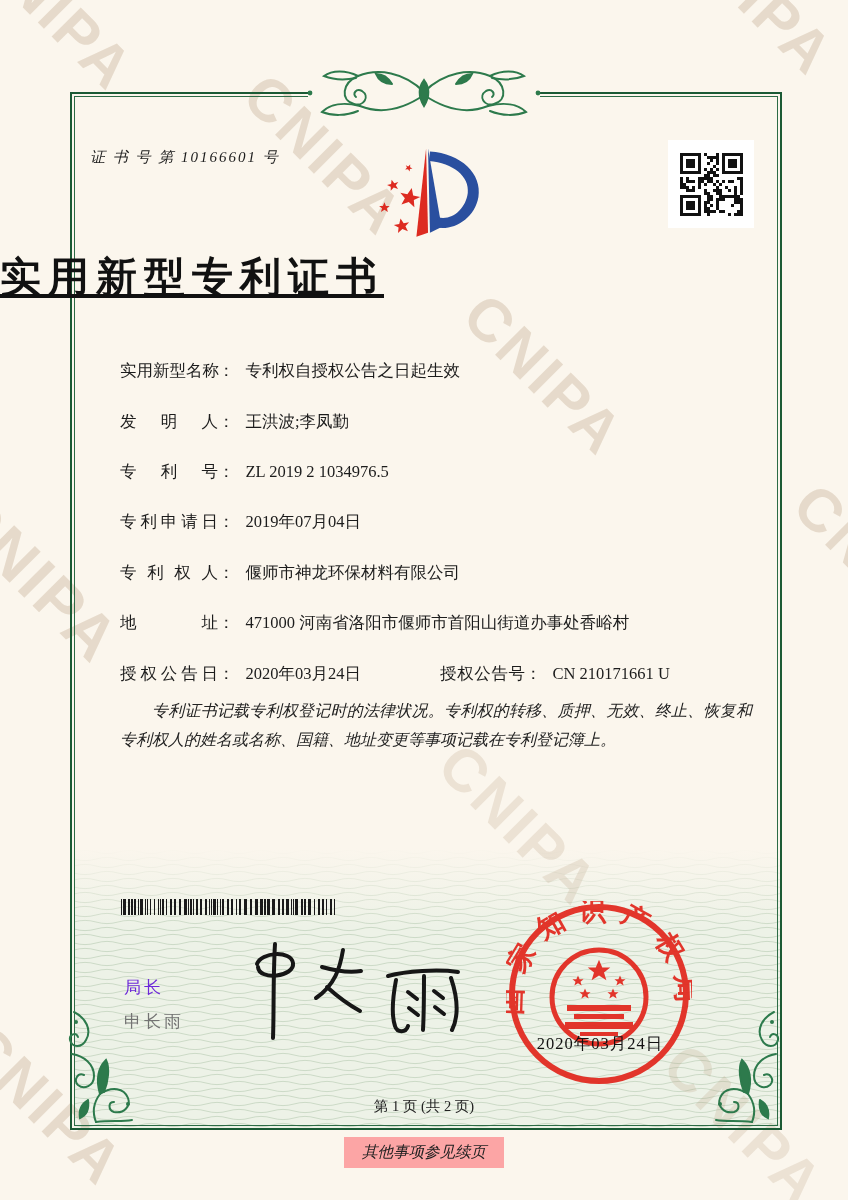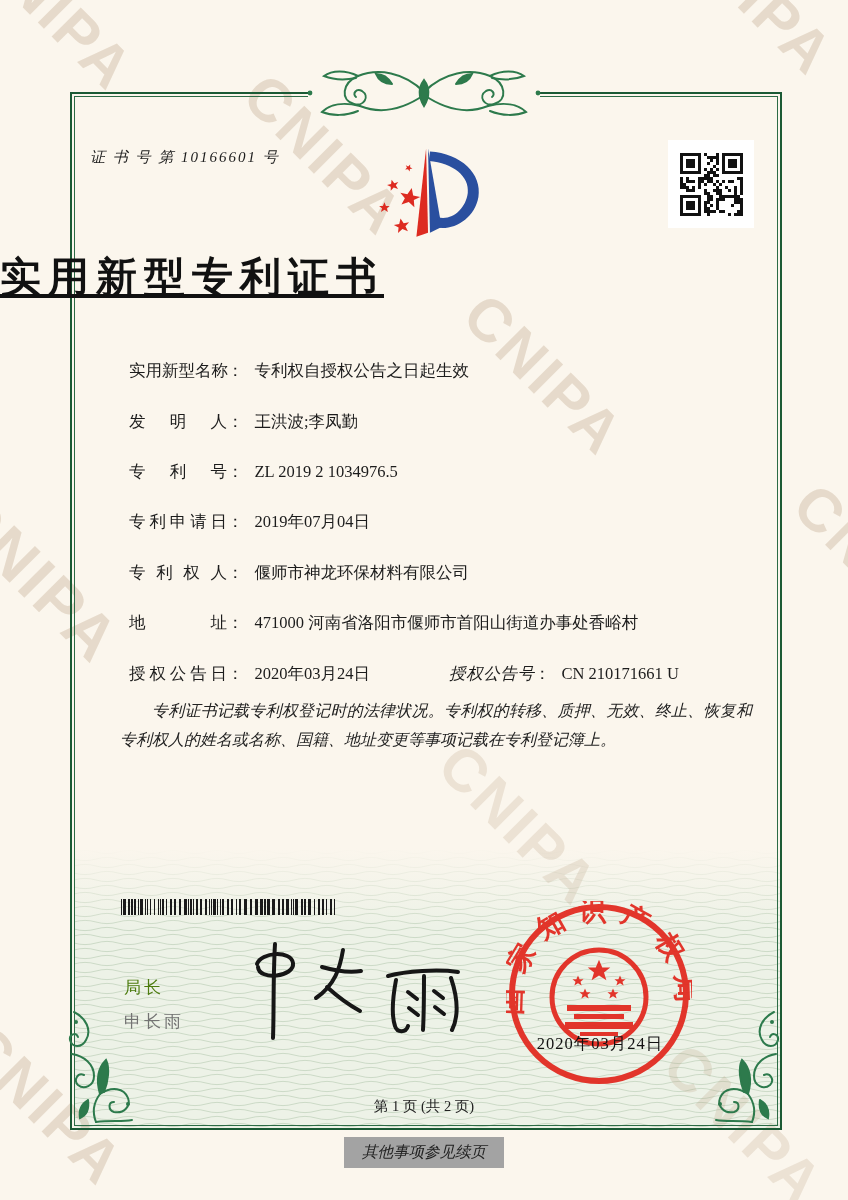--- a/index.html
+++ b/index.html
@@ -28,43 +28,43 @@
 
   .cert-no{position:absolute;left:90px;top:148px;font-size:15px;letter-spacing:2px;font-style:italic;}
   .logo{position:absolute;left:366px;top:136px;}
   .qr-box{position:absolute;left:668px;top:140px;width:86px;height:88px;background:#ffffff;}
   .qr-box svg{position:absolute;left:12px;top:13px;}
 
   .title{position:absolute;left:0;right:0;top:250px;text-align:left;
          font-size:41px;font-weight:bold;letter-spacing:7px;color:#111;text-decoration:underline;}
 
   .frow{position:absolute;left:120px;font-size:16.5px;white-space:nowrap;}
-  .flabel{display:inline-block;width:98px;text-align:justify;text-align-last:justify;margin-left:9px;}
+  .flabel{display:inline-block;width:98px;text-align:justify;text-align-last:justify;}
   .fvalue{margin-left:11px;}
   .grant{position:absolute;left:320px;top:0;white-space:nowrap;}
-  .grant .flabel{width:85px;font-style:italic;}
+  .grant .flabel{width:85px;}
 
   .paras{position:absolute;left:120px;top:697px;width:632px;font-size:16px;line-height:28.5px;
          text-align:justify;font-style:italic;color:#222;}
   .paras p{margin:0;text-indent:2em;}
 
   .barcode{position:absolute;left:121px;top:899px;}
   .officer-title{position:absolute;left:124px;top:976px;font-size:17px;letter-spacing:3px;
-                 font-family:"Liberation Sans","DejaVu Sans",sans-serif;color:#4d7c0f;}
+                 font-family:"Liberation Sans","DejaVu Sans",sans-serif;color:#6d28d9;}
   .officer-name{position:absolute;left:124px;top:1010px;font-size:17px;letter-spacing:3px;
                 font-family:"Liberation Sans","DejaVu Sans",sans-serif;color:#737373;}
   .signature{position:absolute;left:248px;top:938px;}
 
   .seal{position:absolute;left:506px;top:901px;width:186px;height:186px;}
   .seal-date{position:absolute;left:510px;top:1033px;width:180px;text-align:center;
              font-size:16.5px;color:#111;letter-spacing:1px;}
 
   .page-info{position:absolute;left:0;right:0;top:1097px;text-align:center;font-size:14.5px;color:#222;}
   .continuation{position:absolute;left:0;right:0;top:1137px;text-align:center;}
-  .continuation span{display:inline-block;background:#a3a3a3;padding:5px 18px;
+  .continuation span{display:inline-block;background:#fca5a5;padding:5px 18px;
                      font-size:15.5px;font-style:italic;color:#222;}
 
   .wave-path{stroke:#b5c9b0;fill:none;stroke-width:1;opacity:.6;}
   .flourish{stroke:#2d7a4c;fill:none;stroke-width:2;stroke-linecap:round;}
 </style>
 </head>
 <body>
 
 <div class="page">
 

